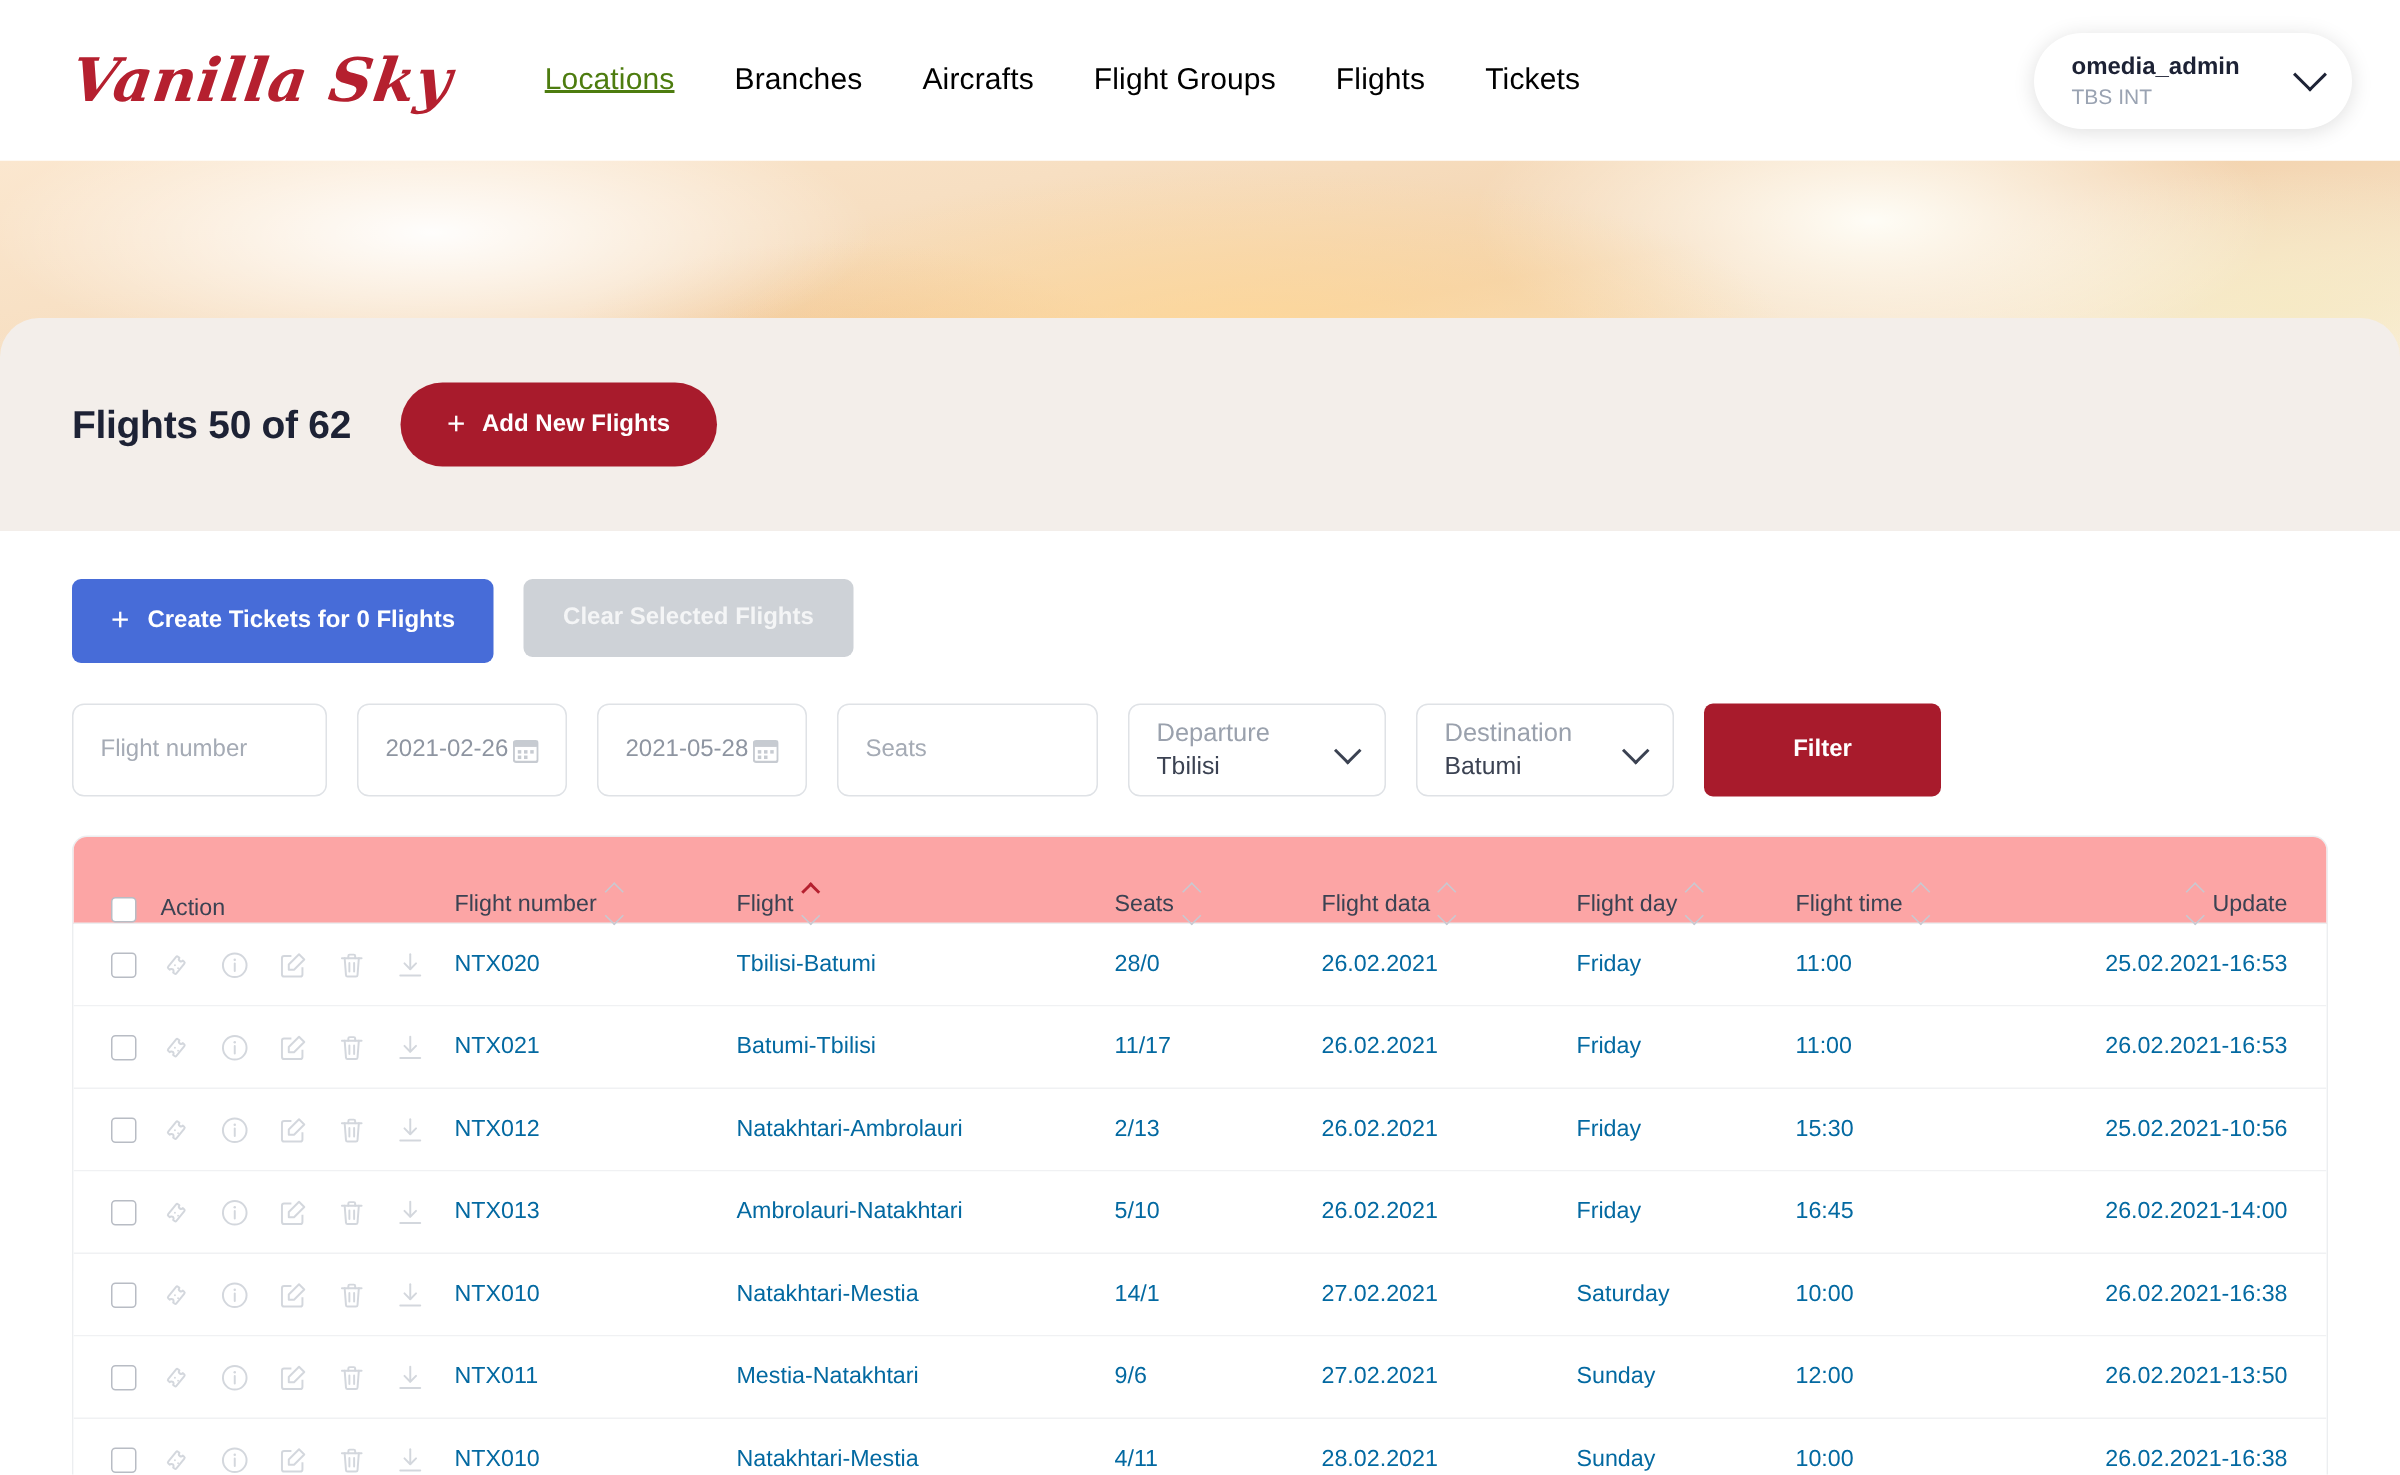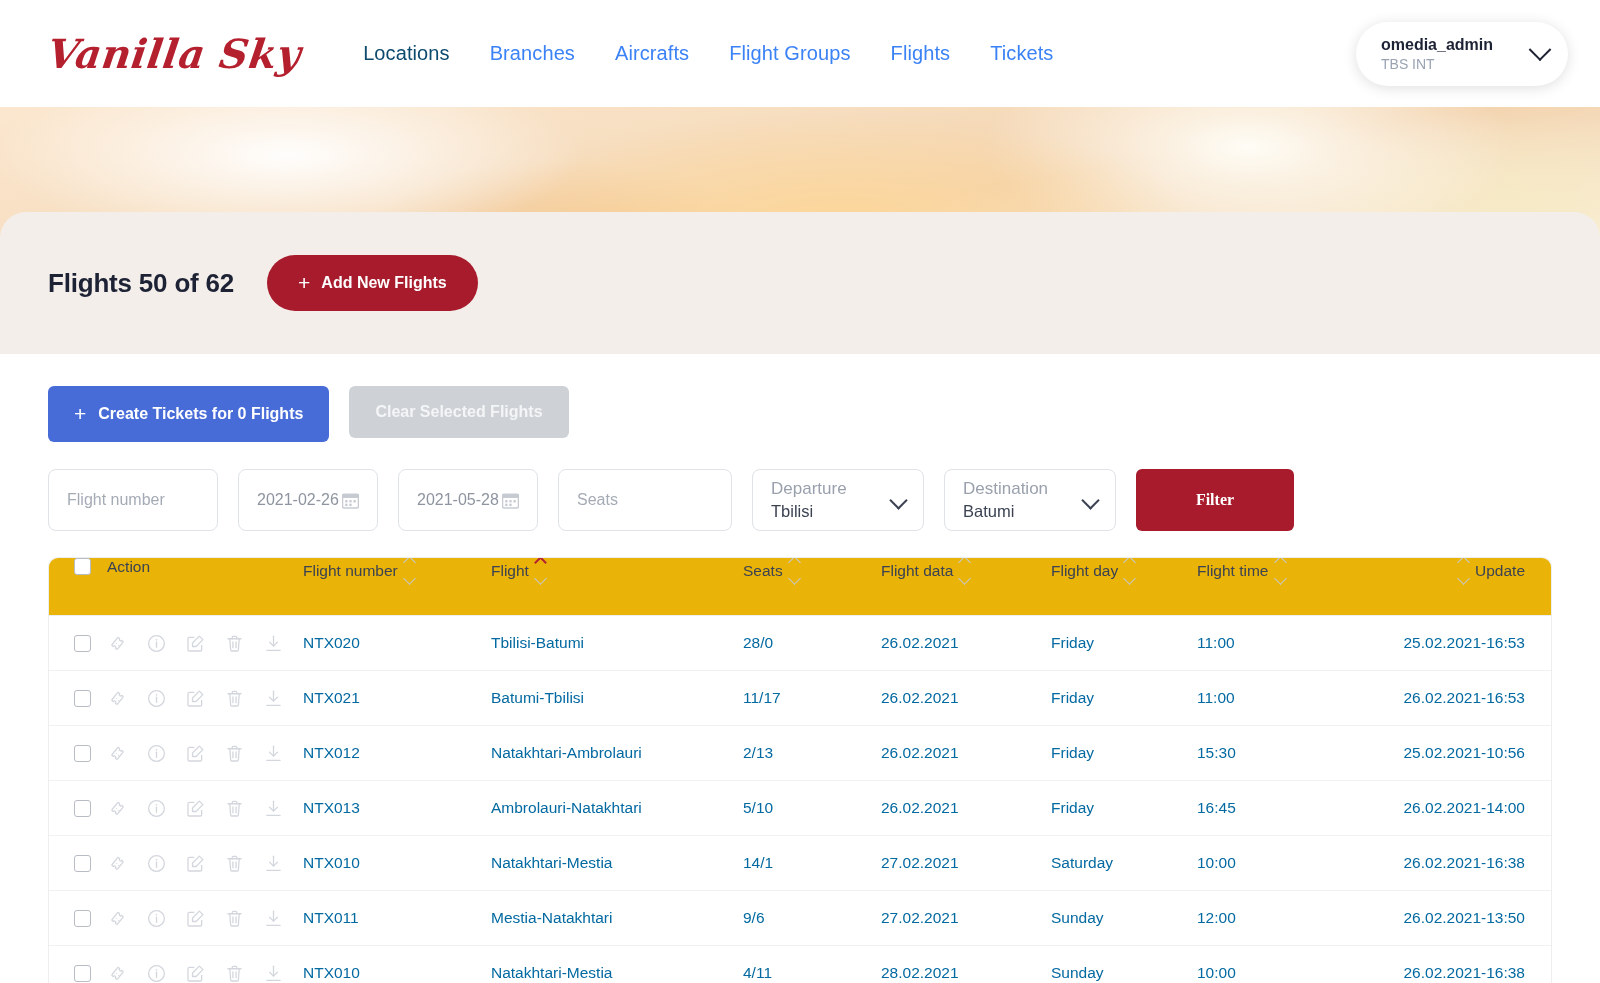--- a/index.html
+++ b/index.html
@@ -32,26 +32,26 @@
     user-select: none;
   }
   .nav {
     display: flex;
     align-items: center;
     gap: 40px;
     margin-left: 62px;
   }
   .nav-item {
     font-size: 20px;
-    color: #3b82f6;
+    color: #000000;
     cursor: pointer;
     white-space: nowrap;
     letter-spacing: .1px;
   }
-  .nav-item.active { color: #0c4a6e; }
+  .nav-item.active { color: #4d7c0f; text-decoration: underline; }
 
   .account {
     position: absolute;
     right: 32px;
     top: 22px;
     width: 212px;
     height: 64px;
     background: #ffffff;
     border-radius: 34px;
     box-shadow: 0 2px 14px rgba(0,0,0,.13);
@@ -240,21 +240,21 @@
     transform: rotate(45deg);
     margin-left: 8px;
     flex: 0 0 auto;
   }
   .btn-filter {
     width: 158px; height: 62px;
     background: #a81b2c;
     color: #fff;
     border: none; border-radius: 6px;
     font-size: 16px; font-weight: 700;
-    font-family: Liberation Serif, serif;
+    font-family: Liberation Sans, sans-serif;
     cursor: pointer;
   }
   .btn-clear {
     width: 158px; height: 62px;
     background: #8c99a8;
     color: #fff;
     border: none; border-radius: 6px;
     font-size: 16px; font-weight: 700;
     font-family: "Liberation Sans", sans-serif;
     cursor: pointer;
@@ -263,23 +263,23 @@
 
   
   .table {
     margin-top: 26px;
     border: 1px solid #eceef0;
     border-radius: 10px;
     overflow: hidden;
     background: #fff;
   }
   .thead {
-    background: #eab308;
-    display: flex;
-    align-items: flex-start;
+    background: #fca5a5;
+    display: flex;
+    align-items: flex-end;
     height: 58px;
     border-bottom: 1px solid #eceef0;
   }
   .trow {
     display: flex;
     align-items: center;
     height: 55px;
     border-bottom: 1px solid #f0f1f3;
     background: #fff;
   }

